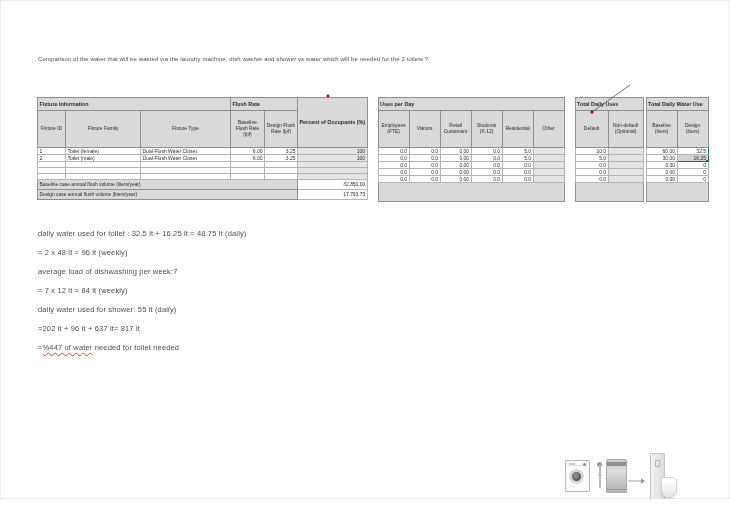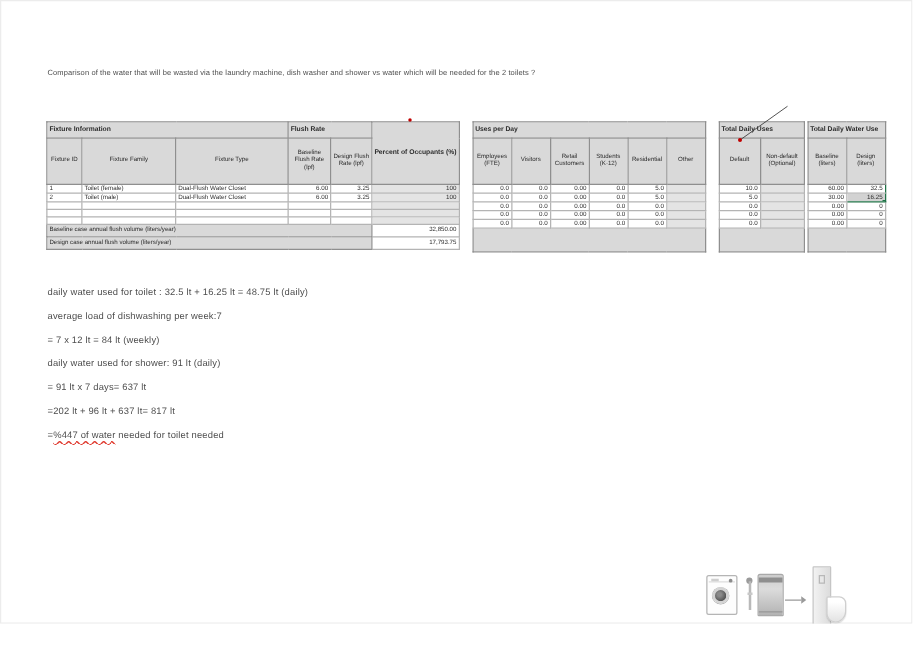--- a/index.html
+++ b/index.html
@@ -322,24 +322,24 @@
   </div>
 
   <svg class="annot" width="730" height="516">
     <line x1="630" y1="85" x2="592" y2="112" stroke="#3a3a3a" stroke-width="0.7"></line>
     <circle cx="592" cy="112" r="1.6" fill="#c00000"></circle>
     <circle cx="328" cy="96" r="1.4" fill="#c00000"></circle>
   </svg>
 
   <div class="notes">
     <div class="note-line">daily water used for toilet : 32.5 lt + 16.25 lt = 48.75 lt (daily)</div>
+      <div class="note-line">= 2 x 48 lt = 96 lt (weekly)</div>
       <div class="note-line">average load of dishwashing per week:7</div>
       <div class="note-line">= 7 x 12 lt = 84 lt (weekly)</div>
-      <div class="note-line">daily water used for shower: 91 lt (daily)</div>
-      <div class="note-line">= 91 lt x 7 days= 637 lt</div>
+      <div class="note-line">daily water used for shower: 55 lt (daily)</div>
       <div class="note-line">=202 lt + 96 lt + 637 lt= 817 lt</div>
       <div class="conclusion"><span>=</span><span class="red-underline">%447 of water</span><span> needed for toilet needed</span></div>
   </div>
 
   <div class="icons">
     <div class="washer">
       <div class="strip"></div>
       <div class="door"></div>
     </div>
     <div class="shower">

